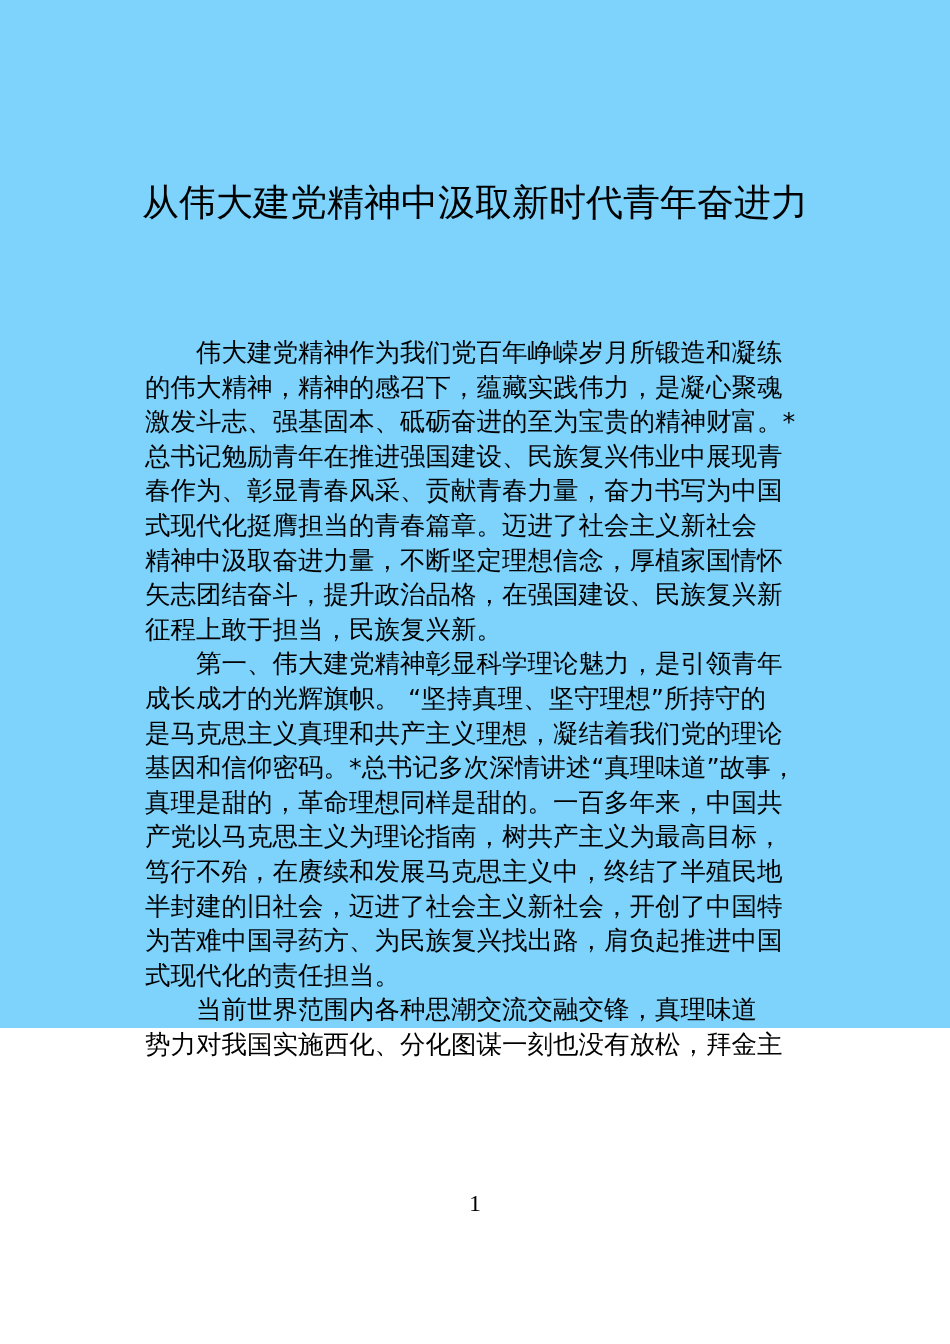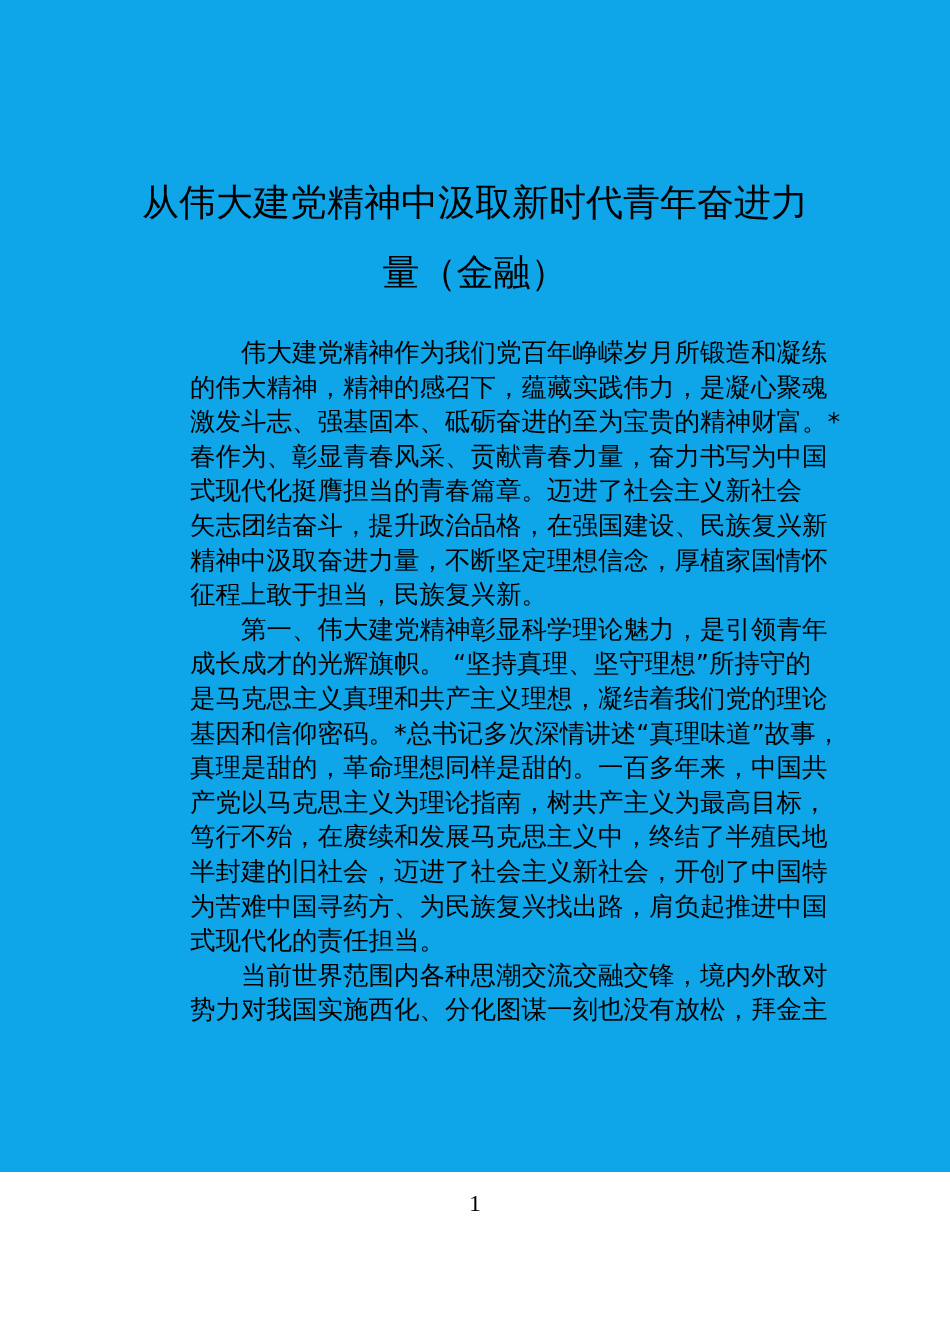--- a/index.html
+++ b/index.html
@@ -13,22 +13,22 @@
       position: relative;
       overflow: hidden;
       font-family: "DejaVu Sans", "Liberation Sans", sans-serif;
       color: #000000;
     }
     .page {
       position: absolute;
       left: 0;
       top: 0;
       width: 950px;
-      height: 1172px;
-      background: #0ea5e9;
+      height: 1028px;
+      background: #7dd3fc;
     }
     .title {
       position: absolute;
       left: 140px;
       width: 670px;
       top: 168px;
       text-align: center;
       font-size: 37px;
       line-height: 70px;
       letter-spacing: 0px;
@@ -44,21 +44,20 @@
       left: 145px;
       top: 335px;
       width: 665px;
       font-size: 25.5px;
       line-height: 34.6px;
     }
     .line {
       display: block;
       white-space: nowrap;
       height: 34.6px;
-      margin-left: 45px;
     }
     .indent {
       padding-left: 51px;
     }
     .page-number {
       position: absolute;
       left: 0;
       width: 950px;
       top: 1188px;
       text-align: center;
@@ -67,51 +66,51 @@
       line-height: 30px;
     }
   </style>
 </head>
 <body>
 
 <div class="page">
 
   <h1 class="title">
     <span class="title-line">从伟大建党精神中汲取新时代青年奋进力</span>
-    <span class="title-line">量（金融）</span>
   </h1>
 
   <div class="body-text">
 
     <div>
       <span class="line indent">伟大建党精神作为我们党百年峥嵘岁月所锻造和凝练</span>
       <span class="line">的伟大精神，精神的感召下，蕴藏实践伟力，是凝心聚魂</span>
       <span class="line">激发斗志、强基固本、砥砺奋进的至为宝贵的精神财富。*</span>
+      <span class="line">总书记勉励青年在推进强国建设、民族复兴伟业中展现青</span>
       <span class="line">春作为、彰显青春风采、贡献青春力量，奋力书写为中国</span>
       <span class="line">式现代化挺膺担当的青春篇章。迈进了社会主义新社会</span>
+      <span class="line">精神中汲取奋进力量，不断坚定理想信念，厚植家国情怀</span>
       <span class="line">矢志团结奋斗，提升政治品格，在强国建设、民族复兴新</span>
-      <span class="line">精神中汲取奋进力量，不断坚定理想信念，厚植家国情怀</span>
       <span class="line">征程上敢于担当，民族复兴新。</span>
     </div>
 
     <div>
       <span class="line indent">第一、伟大建党精神彰显科学理论魅力，是引领青年</span>
       <span class="line">成长成才的光辉旗帜。 “坚持真理、坚守理想”所持守的</span>
       <span class="line">是马克思主义真理和共产主义理想，凝结着我们党的理论</span>
       <span class="line">基因和信仰密码。*总书记多次深情讲述“真理味道”故事，</span>
       <span class="line">真理是甜的，革命理想同样是甜的。一百多年来，中国共</span>
       <span class="line">产党以马克思主义为理论指南，树共产主义为最高目标，</span>
       <span class="line">笃行不殆，在赓续和发展马克思主义中，终结了半殖民地</span>
       <span class="line">半封建的旧社会，迈进了社会主义新社会，开创了中国特</span>
       <span class="line">为苦难中国寻药方、为民族复兴找出路，肩负起推进中国</span>
       <span class="line">式现代化的责任担当。</span>
     </div>
 
     <div>
-      <span class="line indent">当前世界范围内各种思潮交流交融交锋，境内外敌对</span>
+      <span class="line indent">当前世界范围内各种思潮交流交融交锋，真理味道</span>
       <span class="line">势力对我国实施西化、分化图谋一刻也没有放松，拜金主</span>
     </div>
 
   </div>
 
   <div class="page-number">1</div>
 
 </div>
 
 </body></html>

